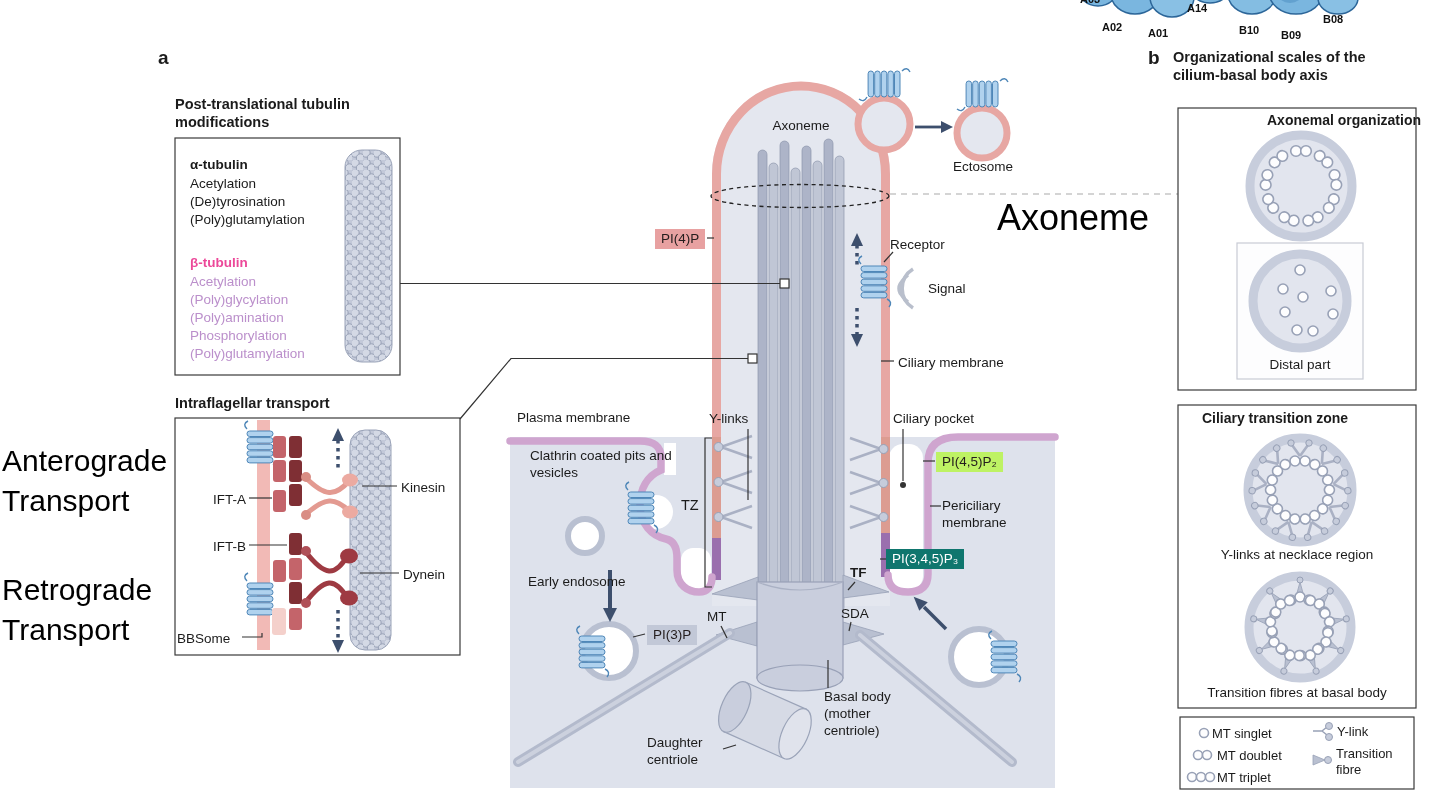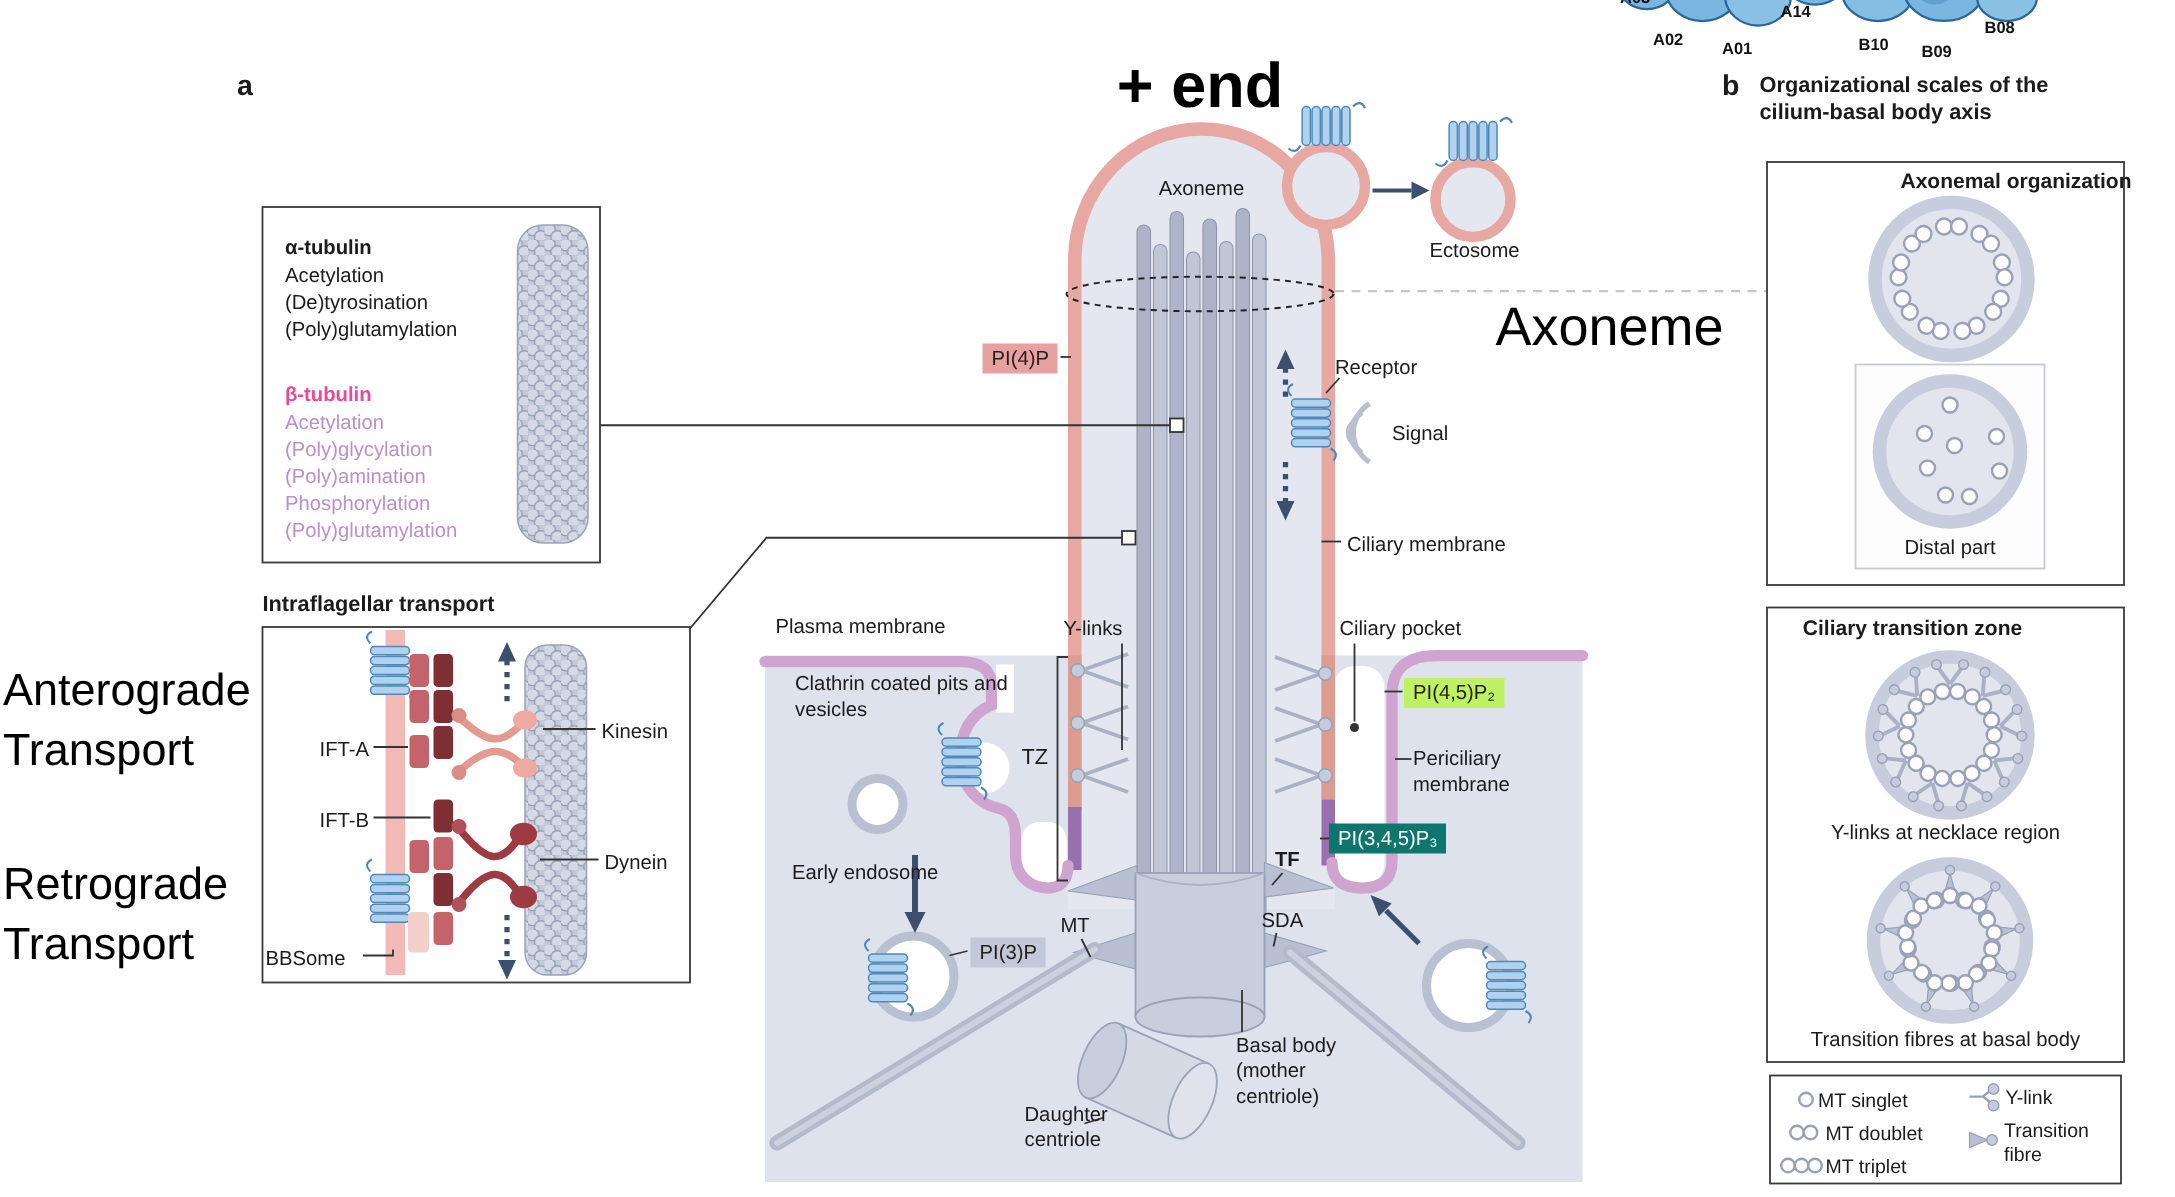--- a/index.html
+++ b/index.html
@@ -339,34 +339,34 @@
     <ellipse cx="1172" cy="-3" rx="22" ry="20" fill="#89c0e4" stroke="#2c6699" stroke-width="1.5"></ellipse>
     <ellipse cx="1210" cy="-13" rx="20" ry="16" fill="#7ab6df" stroke="#2c6699" stroke-width="1.5"></ellipse>
     <ellipse cx="1252" cy="-6" rx="24" ry="20" fill="#84bde2" stroke="#2c6699" stroke-width="1.5"></ellipse>
     <ellipse cx="1296" cy="-8" rx="27" ry="22" fill="#7ab6df" stroke="#2c6699" stroke-width="1.5"></ellipse>
     <ellipse cx="1338" cy="-2" rx="20" ry="16" fill="#89c0e4" stroke="#2c6699" stroke-width="1.5"></ellipse>
     <ellipse cx="1160" cy="-10" rx="10" ry="8" fill="#4a8cc0" opacity="0.5"></ellipse>
     <ellipse cx="1290" cy="-6" rx="12" ry="9" fill="#4a8cc0" opacity="0.5"></ellipse>
   </g>
 </svg>
 
-<div class="overlay" style="left:700px;top:33px;width:200px;text-align:center;font-size:42px;font-weight:600;">+ end</div>
 <div class="overlay" style="left:997px;top:197px;font-size:36px;font-weight:500;">Axoneme</div>
 <div class="overlay" style="left:2px;top:570px;width:185px;font-size:30px;line-height:1.32;">Retrograde Transport</div>
 <div class="overlay" style="left:2px;top:441px;width:185px;font-size:30px;line-height:1.32;">Anterograde Transport</div>
 
 <div class="protein-lbl" style="left:1080px;top:-7px;">A03</div>
 <div class="protein-lbl" style="left:1102px;top:21px;">A02</div>
 <div class="protein-lbl" style="left:1148px;top:27px;">A01</div>
 <div class="protein-lbl" style="left:1187px;top:2px;">A14</div>
 <div class="protein-lbl" style="left:1239px;top:24px;">B10</div>
 <div class="protein-lbl" style="left:1281px;top:29px;">B09</div>
 <div class="protein-lbl" style="left:1323px;top:13px;">B08</div>
 
 <div class="lbl b" style="left:158px;top:46px;font-size:19px;">a</div>
+<div class="lbl b t145" style="left:175px;top:95px;width:215px;">Post-translational tubulin modifications</div>
 <div class="lbl b" style="left:190px;top:156px;">α-tubulin</div>
 <div class="lbl" style="left:190px;top:175px;">Acetylation</div>
 <div class="lbl" style="left:190px;top:193px;">(De)tyrosination</div>
 <div class="lbl" style="left:190px;top:211px;">(Poly)glutamylation</div>
 <div class="lbl b beta-t" style="left:190px;top:254px;">β-tubulin</div>
 <div class="lbl beta-i" style="left:190px;top:273px;">Acetylation</div>
 <div class="lbl beta-i" style="left:190px;top:291px;">(Poly)glycylation</div>
 <div class="lbl beta-i" style="left:190px;top:309px;">(Poly)amination</div>
 <div class="lbl beta-i" style="left:190px;top:327px;">Phosphorylation</div>
 <div class="lbl beta-i" style="left:190px;top:345px;">(Poly)glutamylation</div>
@@ -390,21 +390,21 @@
 <div class="lbl" style="left:893px;top:410px;">Ciliary pocket</div>
 <div class="tag" style="left:936px;top:452px;background:#bef264;">PI(4,5)P₂</div>
 <div class="lbl" style="left:942px;top:497px;width:95px;">Periciliary membrane</div>
 <div class="tag" style="left:886px;top:549px;background:#0f766e;color:#fff;">PI(3,4,5)P₃</div>
 <div class="lbl" style="left:850px;top:564px;font-weight:bold;">TF</div>
 <div class="lbl" style="left:841px;top:605px;">SDA</div>
 <div class="lbl" style="left:707px;top:608px;">MT</div>
 <div class="lbl" style="left:528px;top:573px;width:98px;">Early endosome</div>
 <div class="tag" style="left:647px;top:625px;background:#c2c8d7;">PI(3)P</div>
 <div class="lbl" style="left:824px;top:688px;width:94px;">Basal body (mother centriole)</div>
-<div class="lbl" style="left:647px;top:734px;width:88px;margin-left:36px;">Daughter centriole</div>
+<div class="lbl" style="left:647px;top:734px;width:88px;">Daughter centriole</div>
 
 <div class="lbl b" style="left:1148px;top:46px;font-size:19px;">b</div>
 <div class="lbl b t145" style="left:1173px;top:48px;width:232px;">Organizational scales of the cilium-basal body axis</div>
 <div class="lbl b ctr" style="left:1178px;top:112px;width:238px;font-size:14px;margin-left:47px;">Axonemal organization</div>
 <div class="lbl ctr" style="left:1237px;top:356px;width:126px;">Distal part</div>
 <div class="lbl b ctr" style="left:1178px;top:410px;width:194px;font-size:14px;">Ciliary transition zone</div>
 <div class="lbl ctr" style="left:1172px;top:546px;width:250px;">Y-links at necklace region</div>
 <div class="lbl ctr" style="left:1172px;top:684px;width:250px;">Transition fibres at basal body</div>
 <div class="lbl leg" style="left:1212px;top:726px;">MT singlet</div>
 <div class="lbl leg" style="left:1217px;top:748px;">MT doublet</div>

